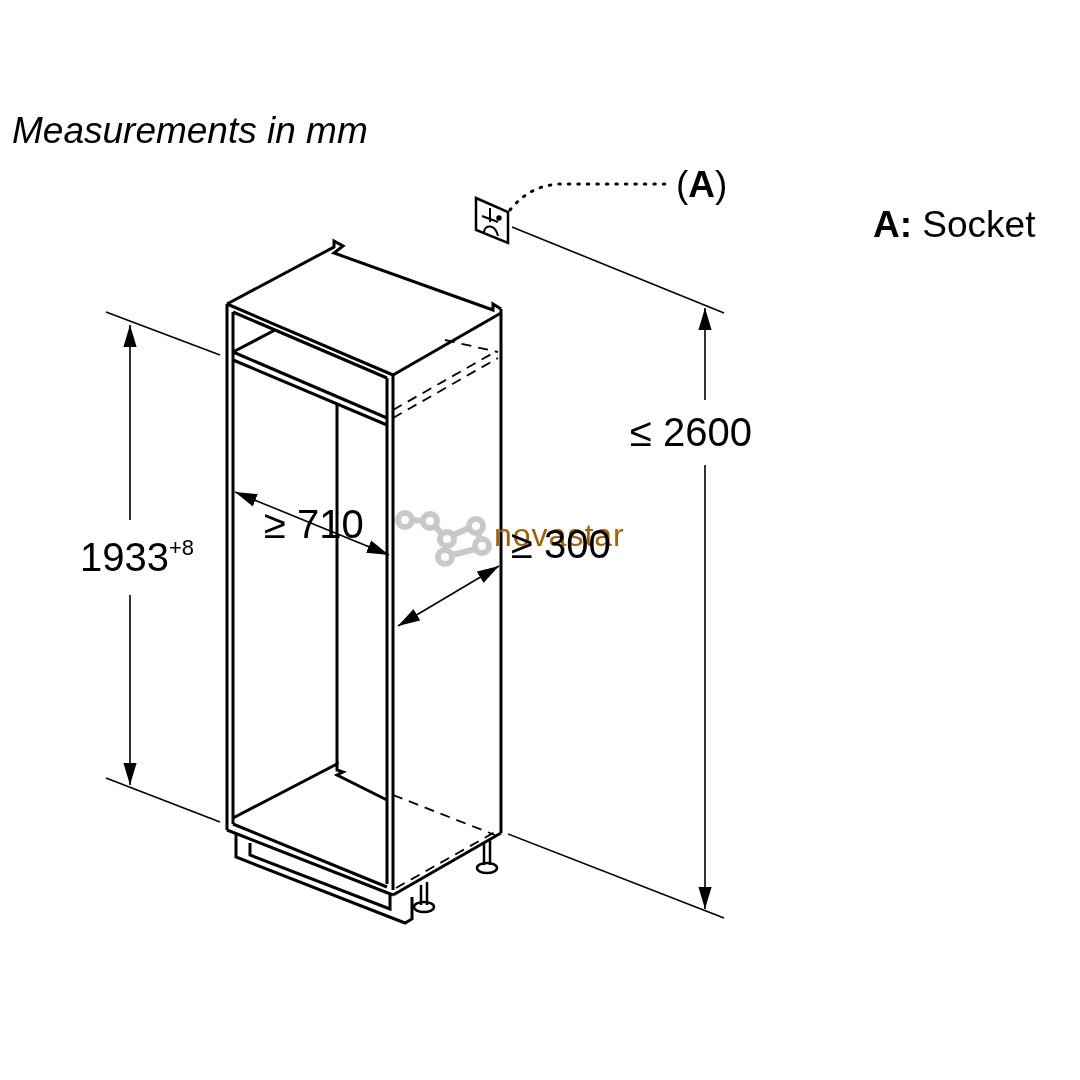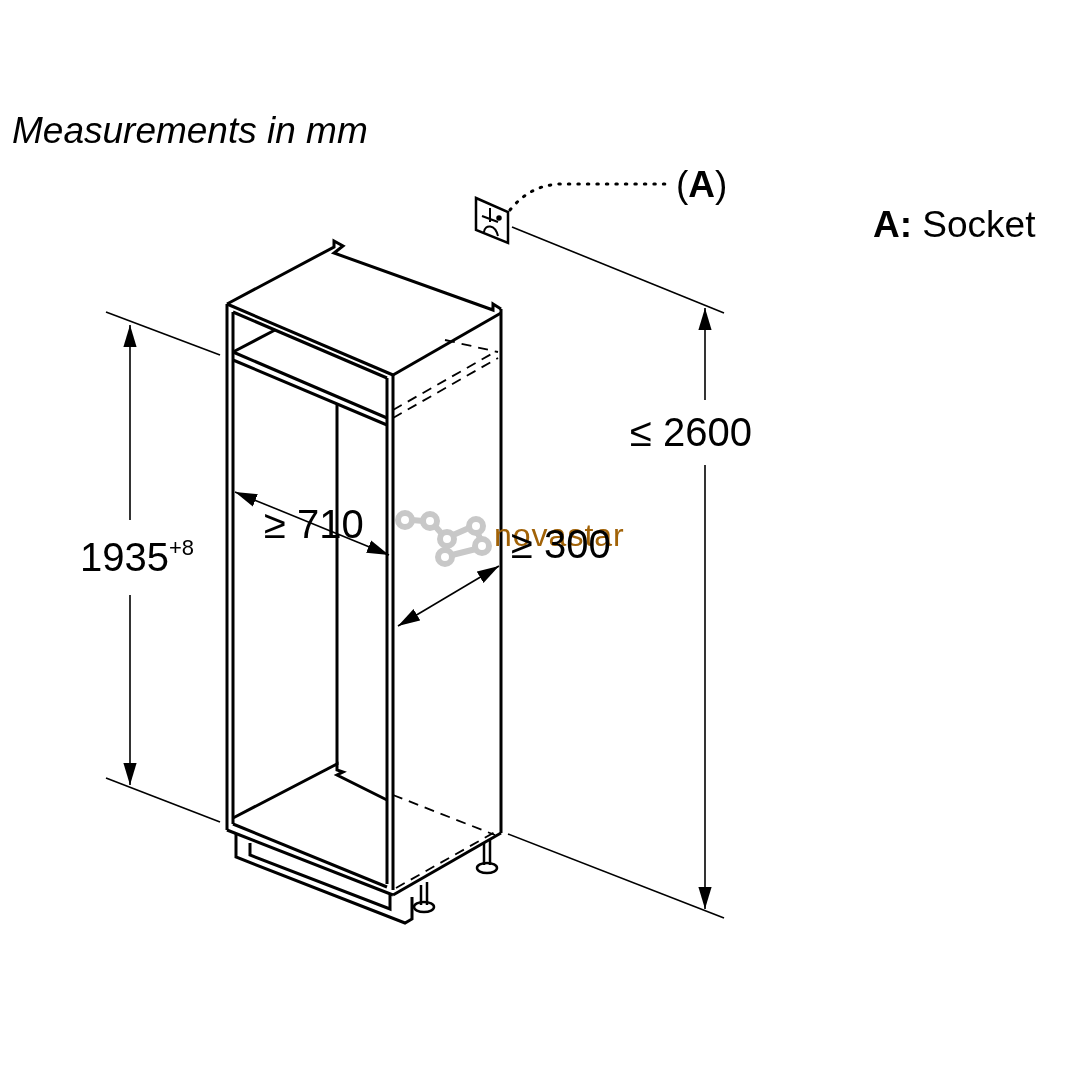--- a/index.html
+++ b/index.html
@@ -116,19 +116,19 @@
 </svg>
 
 <div class="abs title">Measurements in mm</div>
 
 <div class="abs callout"><span>(</span><b>A</b><span>)</span></div>
 
 <div class="abs legend"><b>A:</b> <span>Socket</span></div>
 
 <div class="abs watermark">novastar</div>
 
-<div class="abs dim dim-h"><span>1935</span><sup>+8</sup></div>
+<div class="abs dim dim-h"><span>1933</span><sup>+8</sup></div>
 
 <div class="abs dim dim-710">≥ 710</div>
 
 <div class="abs dim dim-560">≥ 300</div>
 
 <div class="abs dim dim-2200">≤ 2600</div>
 
 </body></html>

